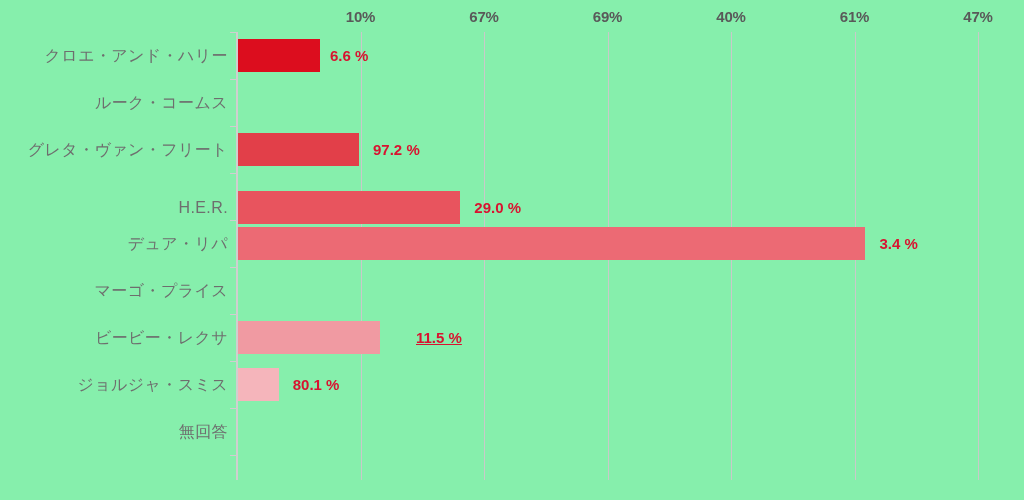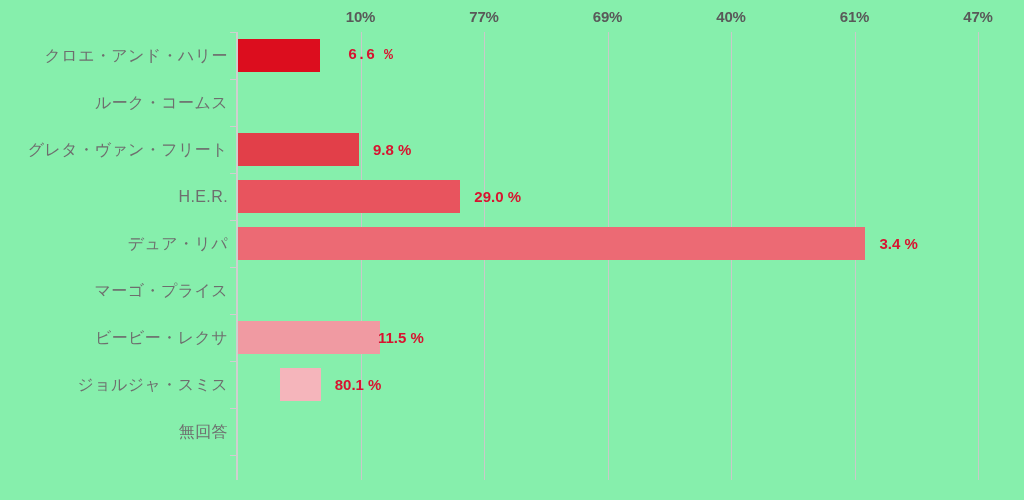--- a/index.html
+++ b/index.html
@@ -95,21 +95,21 @@
 </style>
 </head>
 <body>
 
 <div id="chart-root">
 
   <div id="xaxis-layer">
       <div class="gridline" style="left: 360.5px; background: rgb(201, 201, 201);"></div>
       <div class="xtick-label" style="left: 360.5px; color: rgb(89, 89, 89);">10%</div>
       <div class="gridline" style="left: 484px; background: rgb(201, 201, 201);"></div>
-      <div class="xtick-label" style="left: 484px; color: rgb(89, 89, 89);">77%</div>
+      <div class="xtick-label" style="left: 484px; color: rgb(89, 89, 89);">67%</div>
       <div class="gridline" style="left: 607.5px; background: rgb(201, 201, 201);"></div>
       <div class="xtick-label" style="left: 607.5px; color: rgb(89, 89, 89);">69%</div>
       <div class="gridline" style="left: 731px; background: rgb(201, 201, 201);"></div>
       <div class="xtick-label" style="left: 731px; color: rgb(89, 89, 89);">40%</div>
       <div class="gridline" style="left: 854.5px; background: rgb(201, 201, 201);"></div>
       <div class="xtick-label" style="left: 854.5px; color: rgb(89, 89, 89);">61%</div>
       <div class="gridline" style="left: 978px; background: rgb(201, 201, 201);"></div>
       <div class="xtick-label" style="left: 978px; color: rgb(89, 89, 89);">47%</div>
     </div>
 
@@ -124,49 +124,49 @@
       <div class="y-tick" style="top: 314px; background: rgb(207, 207, 207);"></div>
       <div class="y-tick" style="top: 361px; background: rgb(207, 207, 207);"></div>
       <div class="y-tick" style="top: 408px; background: rgb(207, 207, 207);"></div>
       <div class="y-tick" style="top: 455px; background: rgb(207, 207, 207);"></div>
     </div>
 
   <div id="rows-layer">
       <div class="row" style="top: 32px;">
         <div class="row-label" style="color: rgb(110, 110, 110);">クロエ・アンド・ハリー</div>
         <div class="bar" style="width: 81.51px; background: rgb(220, 13, 30);"></div>
-        <div class="bar-value" style="left: 348px; color: rgb(216, 19, 48); font-family: Liberation Mono, monospace;">6.6 %</div>
+        <div class="bar-value" style="left: 330px; color: rgb(216, 19, 48);">6.6 %</div>
       </div>
       <div class="row" style="top: 79px;">
         <div class="row-label" style="color: rgb(110, 110, 110);">ルーク・コームス</div>
       </div>
       <div class="row" style="top: 126px;">
         <div class="row-label" style="color: rgb(110, 110, 110);">グレタ・ヴァン・フリート</div>
         <div class="bar" style="width: 121.03px; background: rgb(226, 63, 73);"></div>
-        <div class="bar-value" style="left: 373.03px; color: rgb(216, 19, 48);">9.8 %</div>
+        <div class="bar-value" style="left: 373.03px; color: rgb(216, 19, 48);">97.2 %</div>
       </div>
-      <div class="row" style="top: 173px; padding-left: 44px;">
+      <div class="row" style="top: 184px; padding-left: 44px;">
         <div class="row-label" style="color: rgb(110, 110, 110);">H.E.R.</div>
         <div class="bar" style="width: 222.3px; background: rgb(232, 84, 94);"></div>
         <div class="bar-value" style="left: 474.3px; color: rgb(216, 19, 48);">29.0 %</div>
       </div>
       <div class="row" style="top: 220px;">
         <div class="row-label" style="color: rgb(110, 110, 110);">デュア・リパ</div>
         <div class="bar" style="width: 627.38px; background: rgb(236, 106, 116);"></div>
         <div class="bar-value" style="left: 879.38px; color: rgb(216, 19, 48);">3.4 %</div>
       </div>
       <div class="row" style="top: 267px;">
         <div class="row-label" style="color: rgb(110, 110, 110);">マーゴ・プライス</div>
       </div>
       <div class="row" style="top: 314px;">
         <div class="row-label" style="color: rgb(110, 110, 110);">ビービー・レクサ</div>
         <div class="bar" style="width: 142.025px; background: rgb(240, 154, 162);"></div>
-        <div class="bar-value" style="left: 378px; color: rgb(216, 19, 48);">11.5 %</div>
+        <div class="bar-value" style="left: 416px; color: rgb(216, 19, 48); text-decoration: underline;">11.5 %</div>
       </div>
-      <div class="row" style="top: 361px; margin-left: 42px;">
+      <div class="row" style="top: 361px;">
         <div class="row-label" style="color: rgb(110, 110, 110);">ジョルジャ・スミス</div>
         <div class="bar" style="width: 40.755px; background: rgb(245, 181, 187);"></div>
         <div class="bar-value" style="left: 292.755px; color: rgb(216, 19, 48);">80.1 %</div>
       </div>
       <div class="row" style="top: 408px;">
         <div class="row-label" style="color: rgb(110, 110, 110);">無回答</div>
       </div>
     </div>
 
 </div>

